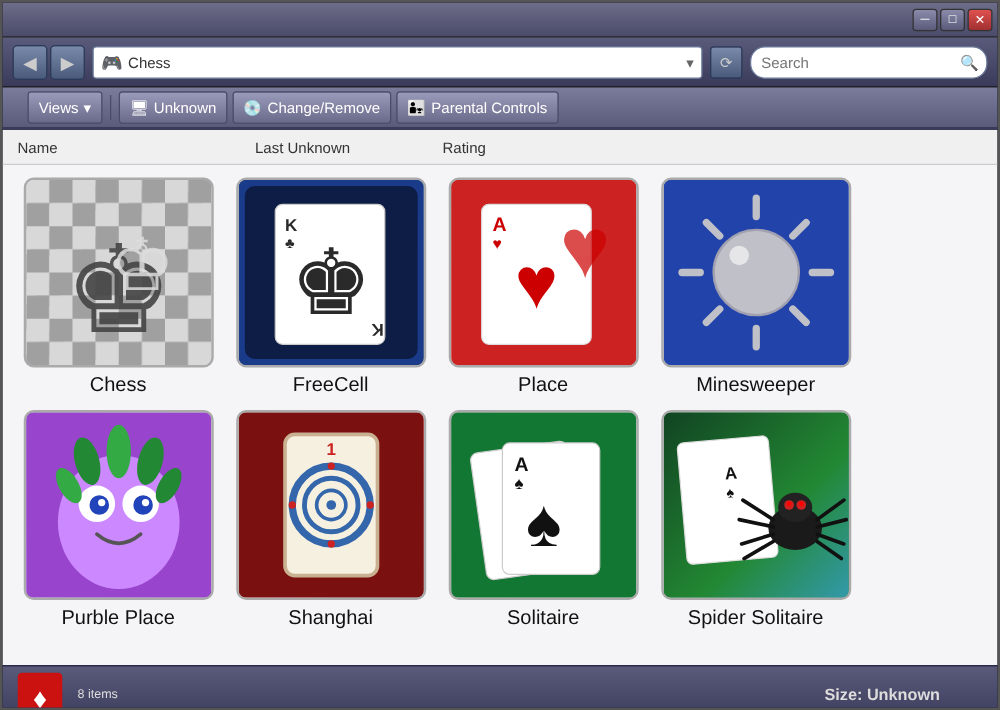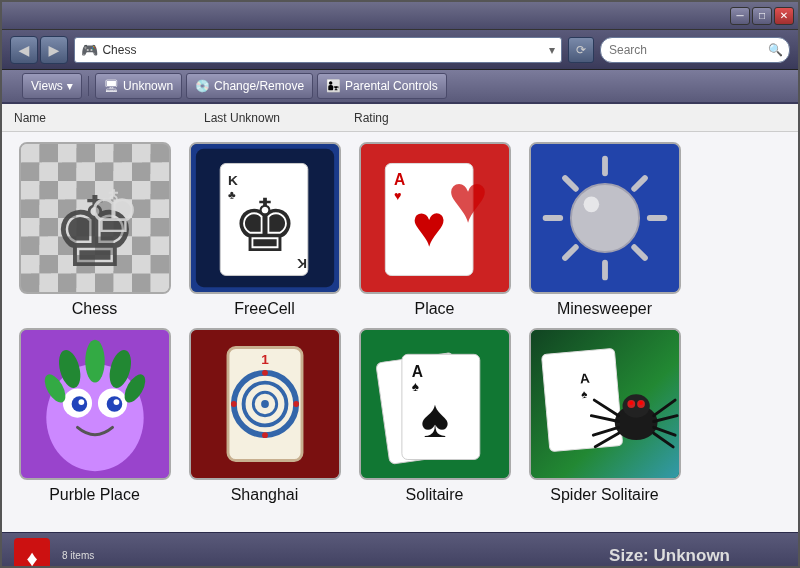--- a/index.html
+++ b/index.html
@@ -264,24 +264,24 @@
     }
     .status-icon {
       width: 36px;
       height: 36px;
     }
     .status-text {
       font-size: 10px;
       color: #ddd;
     }
     .status-size {
-      font-size: 17px;
+      font-size: 13px;
       color: #ddd;
       margin-left: auto;
-      margin-right: 56px;
+      margin-right: 34px;
     }
     .status-size span { font-weight: bold; }
   </style>
 </head>
 <body>
 
 <div class="title-bar">
   <div class="title-bar-controls">
     <div class="tb-btn">─</div>
     <div class="tb-btn">□</div>

